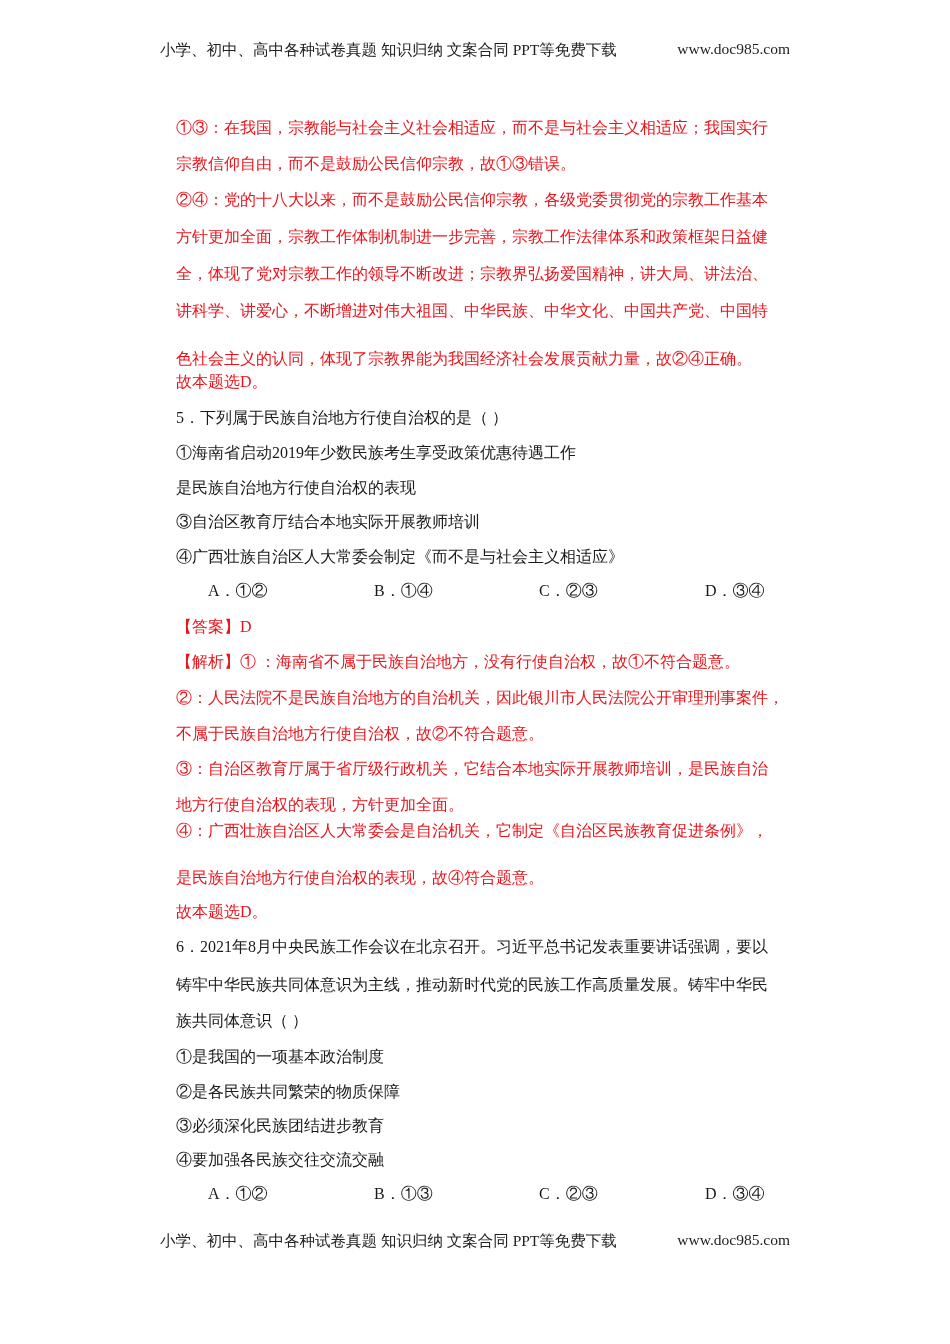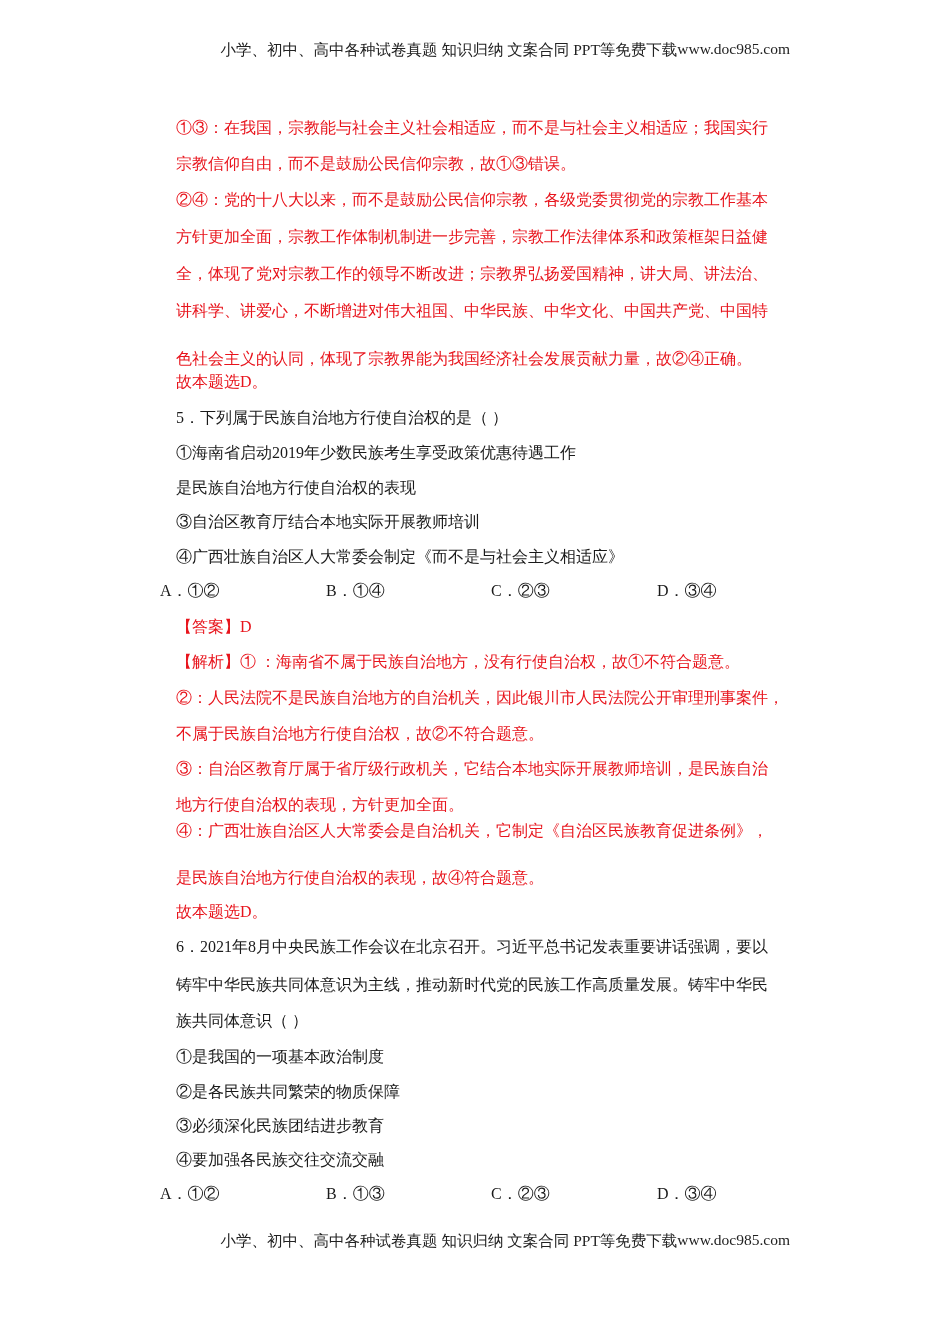--- a/index.html
+++ b/index.html
@@ -1,26 +1,26 @@
 <!DOCTYPE html>
 <html><head>
 <meta charset="utf-8">
 <style>
   html, body { margin: 0; padding: 0; background: #ffffff; }
   body { width: 950px; height: 1344px; position: relative; overflow: hidden;
          font-family: "Liberation Serif", "DejaVu Serif", serif; color: #1a1a1a; }
   .header, .footer { position: absolute; left: 160px; width: 630px; font-size: 15.5px;
-         display: flex; justify-content: flex-end; color: #222; white-space: nowrap; }
+         display: flex; justify-content: space-between; color: #222; white-space: nowrap; }
   .header { top: 40px; }
   .footer { top: 1231px; }
   .content { position: absolute; left: 160px; top: 0; width: 630px; }
   .line { position: absolute; left: 0; font-size: 16px; white-space: nowrap; margin-left: 16px; }
   .red { color: #e8141c; }
   .opts { position: absolute; left: 0; width: 630px; font-size: 16px; }
-  .opt { position: absolute; white-space: nowrap; }
+  .opt { position: absolute; white-space: nowrap; margin-left: 48px; }
 </style>
 </head>
 <body>
 
 <div class="header">
   <span>小学、初中、高中各种试卷真题  知识归纳  文案合同  PPT等免费下载</span>
   <span>www.doc985.com</span>
 </div>
 
 <div class="content">

